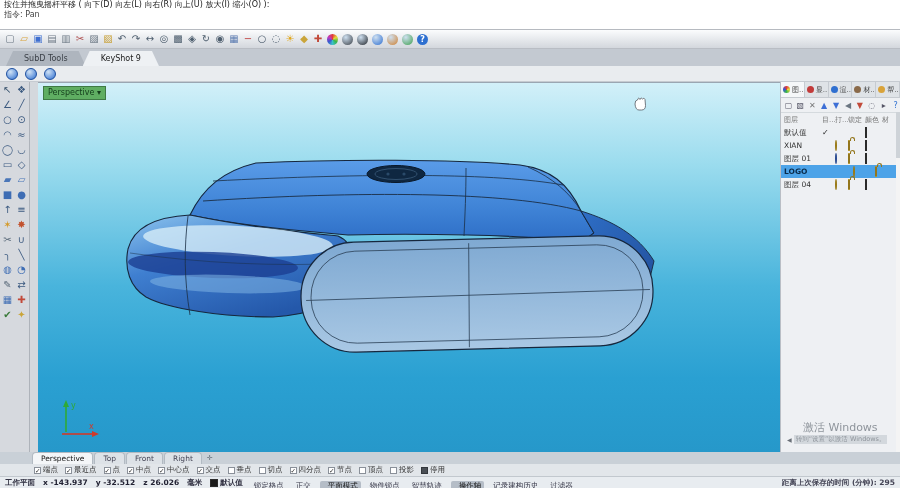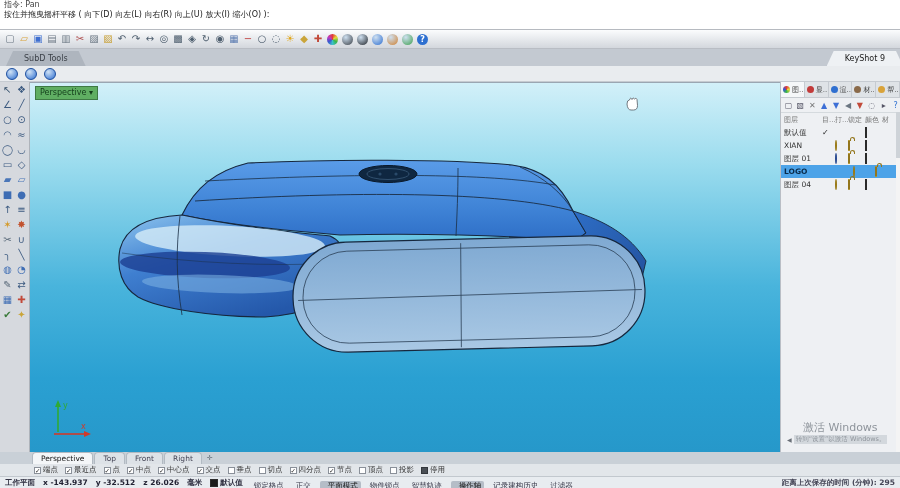--- a/index.html
+++ b/index.html
@@ -15,34 +15,34 @@
   .cmd-line.prompt{color:#222;}
 
   
   #toolbar{left:0;top:30px;width:900px;height:19px;background:linear-gradient(#fbfcfd,#d3d7dd);border-bottom:1px solid #b9bdc4;display:flex;align-items:center;padding-left:3px;box-sizing:border-box;}
   .tb-icon{width:14px;height:14px;font-size:10px;line-height:14px;text-align:center;flex:0 0 auto;}
   .tb-icon.sphere{width:11px;height:11px;border-radius:50%;margin:0 2px;}
   .tb-icon.badge{width:11px;height:11px;border-radius:50%;margin:0 2px;color:#fff;font-size:8px;line-height:11px;font-weight:bold;}
   .tb-icon.wheel{width:11px;height:11px;border-radius:50%;margin:0 2px;background:conic-gradient(#e03a3a,#e8d83a,#3ab54a,#3ac0c8,#3a56d0,#c03ac0,#e03a3a);}
 
   
-  #tabsrow{left:0;top:49px;width:900px;height:17px;background:#c3c9d1;display:flex;align-items:flex-end;padding-left:6px;box-sizing:border-box;justify-content:space-between;}
+  #tabsrow{left:0;top:49px;width:900px;height:17px;background:#c3c9d1;display:flex;align-items:flex-end;padding-left:6px;box-sizing:border-box;}
   .ttab{height:15px;line-height:15px;padding:0 18px;font-size:8px;color:#3a3f46;background:#aeb5be;clip-path:polygon(7px 0,calc(100% - 7px) 0,100% 100%,0 100%);margin-right:-3px;}
   .ttab.active{background:#eef1f4;color:#1a1a1a;z-index:2;}
 
   
   #ksrow{left:0;top:66px;width:900px;height:16px;background:#e9ecef;border-bottom:1px solid #c6cbd1;display:flex;align-items:center;gap:7px;padding-left:6px;box-sizing:border-box;}
   .ks-btn{width:12px;height:12px;border-radius:50%;background:radial-gradient(circle at 35% 30%,#cfe2f5,#2f6fd0);border:1px solid #1d4fa0;box-sizing:border-box;}
 
   
   #palette{left:0;top:82px;width:30px;height:370px;background:#d6d9de;border-right:1px solid #aeb3ba;box-sizing:border-box;display:grid;grid-template-columns:14px 14px;align-content:start;justify-content:center;}
   .pal-icon{width:14px;height:15px;font-size:10px;line-height:15px;text-align:center;}
 
   
-  #viewport{left:30px;top:82px;width:750px;height:370px;background:linear-gradient(#d2f0f9 0%,#9bdcee 22%,#49b4dc 55%,#2aa0d2 80%,#2698ca 100%);border-top:1px solid #9aa6b2;box-sizing:border-box;overflow:hidden;}
+  #viewport{left:38px;top:82px;width:750px;height:370px;background:linear-gradient(#d2f0f9 0%,#9bdcee 22%,#49b4dc 55%,#2aa0d2 80%,#2698ca 100%);border-top:1px solid #9aa6b2;box-sizing:border-box;overflow:hidden;}
   #vp-title{position:absolute;left:5px;top:3px;background:#5fae62;color:#153f1c;font-size:8px;line-height:10px;padding:1px 4px;border:1px solid #3e7a44;}
   #model-svg{position:absolute;left:0;top:0;}
   #axis-svg{position:absolute;left:18px;bottom:12px;}
   #cursor-svg{position:absolute;left:594px;top:12px;}
 
   
   #rpanel{left:780px;top:82px;width:120px;height:370px;background:#eef0f3;border-left:1px solid #b9bec5;box-sizing:border-box;}
   #rp-tabs{display:flex;height:15px;border-bottom:1px solid #c6cbd1;}
   .rp-tab{flex:1;display:flex;align-items:center;gap:2px;font-size:7px;color:#444;padding-left:2px;background:#dfe3e7;border-right:1px solid #c6cbd1;overflow:hidden;white-space:nowrap;}
   .rp-tab.active{background:#f5f7f9;}
@@ -90,22 +90,22 @@
   .st-toggle{padding:0 3px;border-radius:2px;}
   .st-toggle.active{background:#b5bdc7;color:#111;padding-left:8px;}
   #st-autosave{margin-left:auto;color:#445;}
 </style>
 </head>
 <body>
 
 <div id="app">
 
   <div id="cmd" class="abs">
+    <div class="cmd-line prompt">按住并拖曳摇杆平移 ( 向下(D)  向左(L)  向右(R)  向上(U)  放大(I)  缩小(O) ):</div>
     <div class="cmd-line cmdtxt">指令: Pan</div>
-    <div class="cmd-line prompt">按住并拖曳摇杆平移 ( 向下(D)  向左(L)  向右(R)  向上(U)  放大(I)  缩小(O) ):</div>
   </div>
 
   <div id="toolbar" class="abs">
       <span class="tb-icon" style="color: rgb(110, 122, 134);">▢</span>
       <span class="tb-icon" style="color: rgb(217, 163, 58);">▱</span>
       <span class="tb-icon" style="color: rgb(63, 111, 208);">▣</span>
       <span class="tb-icon" style="color: rgb(110, 122, 134);">▤</span>
       <span class="tb-icon" style="color: rgb(110, 122, 134);">▥</span>
       <span class="tb-icon" style="color: rgb(176, 80, 80);">✂</span>
       <span class="tb-icon" style="color: rgb(110, 122, 134);">▨</span>

